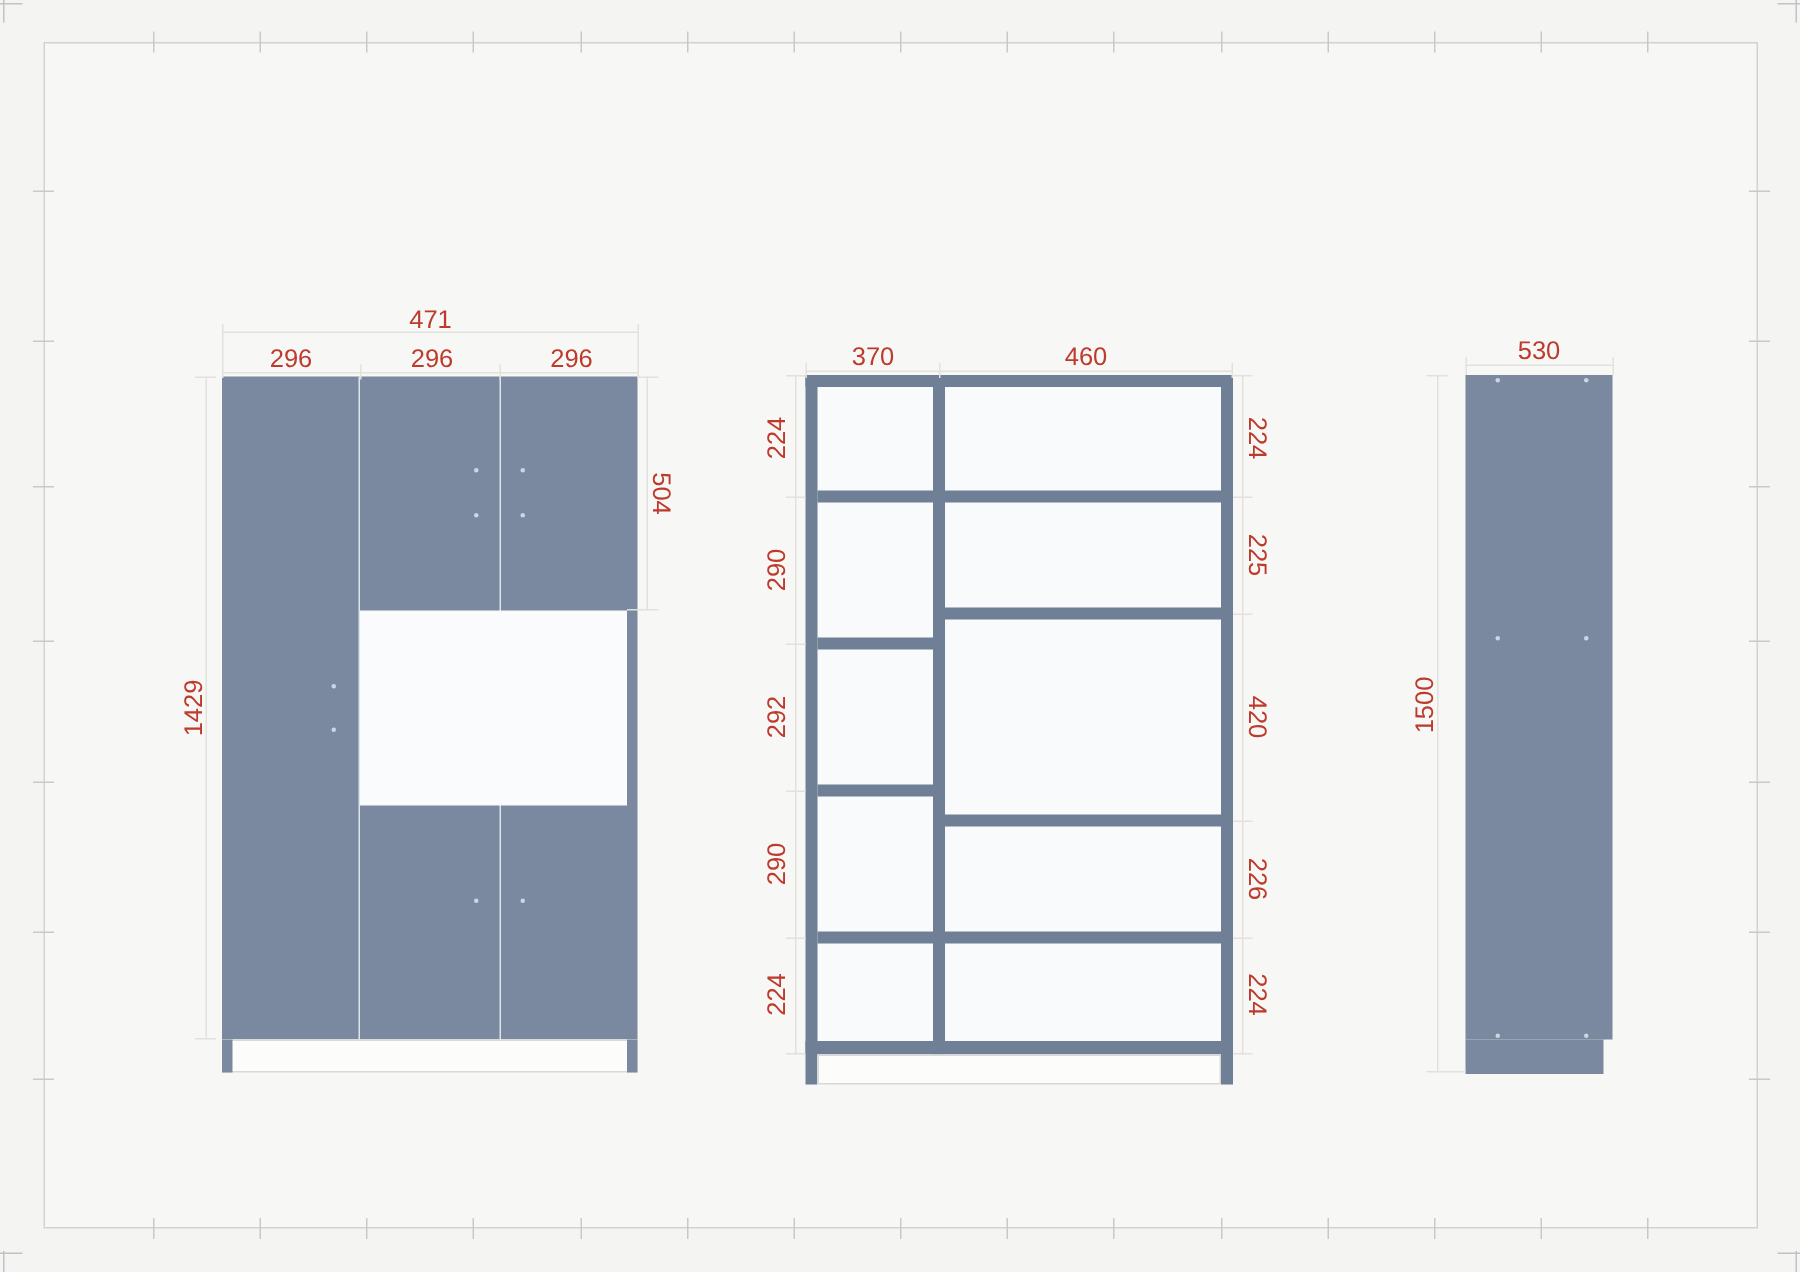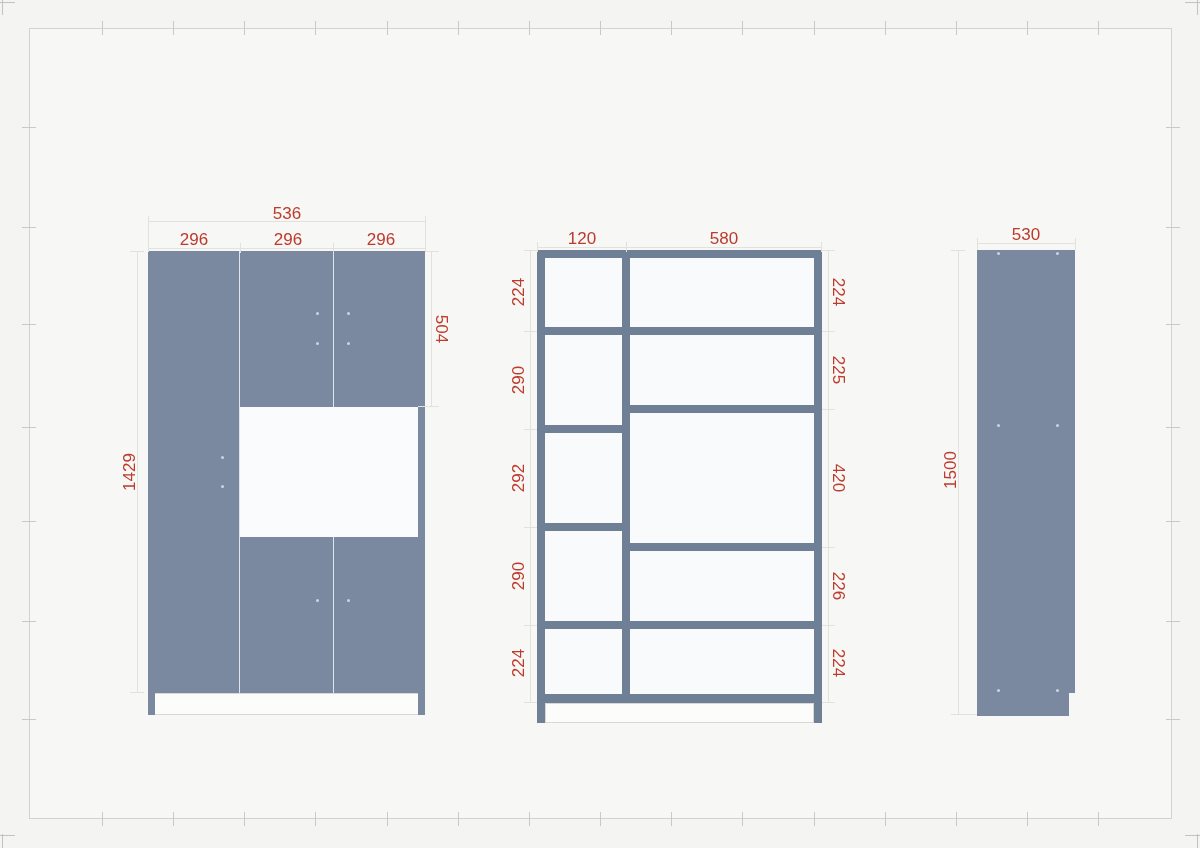--- a/index.html
+++ b/index.html
@@ -50,21 +50,21 @@
   <div class="gap" style="left:239px;top:251px;height:442px"></div>
   <div class="gap" style="left:333px;top:251px;height:442px"></div>
   <div class="niche" style="left:240px;top:407px;width:178px;height:130px"></div>
   <div class="plinth" style="left:148px;top:693px;width:277px;height:22px"></div>
   <div class="panel" style="left:148px;top:693px;width:7px;height:22px"></div>
   <div class="panel" style="left:418px;top:693px;width:7px;height:22px"></div>
 
   <div class="dimline" style="left:148px;top:221px;width:278px;height:1px"></div>
   <div class="dimline" style="left:148px;top:216px;width:1px;height:36px"></div>
   <div class="dimline" style="left:425px;top:216px;width:1px;height:36px"></div>
-  <div class="dimtext" style="left:287px;top:213px">536</div>
+  <div class="dimtext" style="left:287px;top:213px">471</div>
 
   <div class="dimline" style="left:148px;top:248px;width:278px;height:1px"></div>
   <div class="dimline" style="left:240px;top:243px;width:1px;height:10px"></div>
   <div class="dimline" style="left:333px;top:243px;width:1px;height:10px"></div>
   <div class="dimtext" style="left:194px;top:239px">296</div>
   <div class="dimtext" style="left:288px;top:239px">296</div>
   <div class="dimtext" style="left:381px;top:239px">296</div>
 
   <div class="dimline" style="left:137px;top:251px;width:1px;height:442px"></div>
   <div class="dimline" style="left:130px;top:251px;width:14px;height:1px"></div>
@@ -91,22 +91,22 @@
 
   <div class="framebar" style="left:630px;top:327px;width:184px;height:8px"></div>
   <div class="framebar" style="left:630px;top:405px;width:184px;height:8px"></div>
   <div class="framebar" style="left:630px;top:543px;width:184px;height:8px"></div>
   <div class="framebar" style="left:630px;top:621px;width:184px;height:8px"></div>
 
   <div class="dimline" style="left:537px;top:247px;width:285px;height:1px"></div>
   <div class="dimline" style="left:537px;top:242px;width:1px;height:10px"></div>
   <div class="dimline" style="left:626px;top:242px;width:1px;height:10px"></div>
   <div class="dimline" style="left:821px;top:242px;width:1px;height:10px"></div>
-  <div class="dimtext" style="left:582px;top:238px">120</div>
-  <div class="dimtext" style="left:724px;top:238px">580</div>
+  <div class="dimtext" style="left:582px;top:238px">370</div>
+  <div class="dimtext" style="left:724px;top:238px">460</div>
 
   <div class="dimline" style="left:530px;top:250px;width:1px;height:453px"></div>
   <div class="dimline" style="left:524px;top:250px;width:13px;height:1px"></div>
   <div class="dimline" style="left:524px;top:331px;width:13px;height:1px"></div>
   <div class="dimline" style="left:524px;top:429px;width:13px;height:1px"></div>
   <div class="dimline" style="left:524px;top:527px;width:13px;height:1px"></div>
   <div class="dimline" style="left:524px;top:625px;width:13px;height:1px"></div>
   <div class="dimline" style="left:524px;top:702px;width:13px;height:1px"></div>
   <div class="dimtext rot-l" style="left:518px;top:292px">224</div>
   <div class="dimtext rot-l" style="left:518px;top:380px">290</div>

